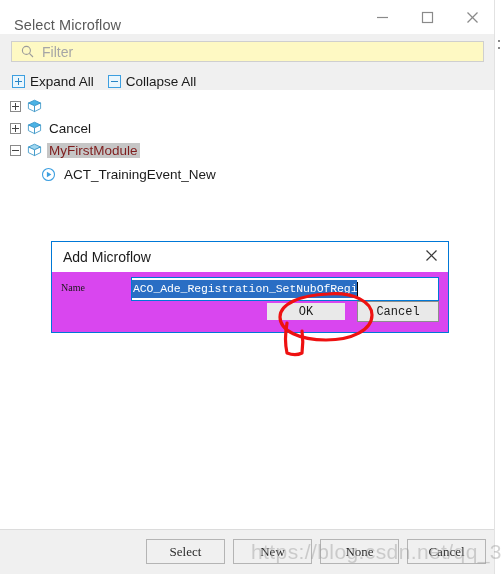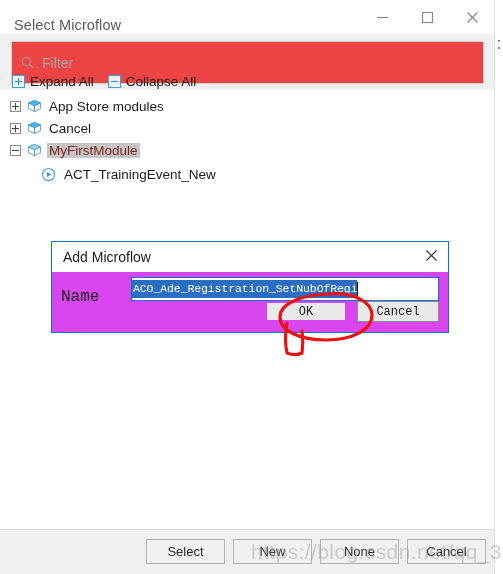--- a/index.html
+++ b/index.html
@@ -62,22 +62,22 @@
     position: absolute;
     left: 0; top: 34px;
     width: 495px;
     height: 56px;
     background: #f0f0f0;
   }
   .filter-box {
     position: absolute;
     left: 11px; top: 7px;
     width: 473px;
-    height: 43px;
-    background: #ef4444;
+    height: 21px;
+    background: #fef9c3;
     border: 1px solid #cfcfcf;
     box-sizing: border-box;
     display: flex;
     align-items: center;
   }
   .search-icon {
     margin-left: 9px;
     margin-right: 8px;
     display: flex;
     align-items: center;
@@ -195,21 +195,21 @@
     right: 9px; top: 9px;
     display: flex;
     gap: 8px;
   }
   .fbtn {
     width: 79px;
     height: 25px;
     background: #f0f0f0;
     border: 1px solid #b4b4b4;
     box-sizing: border-box;
-    font-family: Liberation Sans, sans-serif;
+    font-family: Liberation Serif, serif;
     font-size: 13px;
     color: #2b2b2b;
     display: flex;
     align-items: center;
     justify-content: center;
     cursor: default;
   }
 
   
   .right-sliver {
@@ -260,23 +260,23 @@
     align-items: center;
     justify-content: center;
     cursor: default;
   }
   .modal-body {
     position: relative;
     height: 60px;
   }
   .name-label {
     position: absolute;
-    left: 9px; top: 16px;
-    font-family: Liberation Mono, monospace;
-    font-size: 16px;
+    left: 9px; top: 10px;
+    font-family: Liberation Serif, serif;
+    font-size: 10px;
     color: #1a1a1a;
   }
   .name-field {
     position: absolute;
     left: 79px; top: 5px;
     width: 308px;
     height: 24px;
     background: #ffffff;
     border: 1px solid #0078d7;
     box-sizing: border-box;
@@ -405,21 +405,20 @@
 
     <div class="tree-row" style="padding-left:10px;margin-top:6px;">
       <span class="toggle plus"></span>
       <span class="node-icon" style="margin-left:6px;margin-right:5px;">
         <svg width="15" height="14" viewBox="0 0 15 14">
           <path d="M7.5 1.2 L13.6 4.0 L7.5 6.8 L1.4 4.0 Z" fill="#4cb3e5" stroke="#2d8fc4" stroke-width=".8"></path>
           <path d="M1.4 4.0 L1.4 9.6 L7.5 12.6 L7.5 6.8 Z" fill="#ffffff" stroke="#2d8fc4" stroke-width=".8"></path>
           <path d="M13.6 4.0 L13.6 9.6 L7.5 12.6 L7.5 6.8 Z" fill="#ffffff" stroke="#2d8fc4" stroke-width=".8"></path>
         </svg>
       </span>
-      <span class="node-label">App Store modules</span>
     </div>
 
     <div class="tree-row" style="padding-left:10px;margin-top:2px;">
       <span class="toggle plus"></span>
       <span class="node-icon" style="margin-left:6px;margin-right:5px;">
         <svg width="15" height="14" viewBox="0 0 15 14">
           <path d="M7.5 1.2 L13.6 4.0 L7.5 6.8 L1.4 4.0 Z" fill="#4cb3e5" stroke="#2d8fc4" stroke-width=".8"></path>
           <path d="M1.4 4.0 L1.4 9.6 L7.5 12.6 L7.5 6.8 Z" fill="#ffffff" stroke="#2d8fc4" stroke-width=".8"></path>
           <path d="M13.6 4.0 L13.6 9.6 L7.5 12.6 L7.5 6.8 Z" fill="#ffffff" stroke="#2d8fc4" stroke-width=".8"></path>
         </svg>

